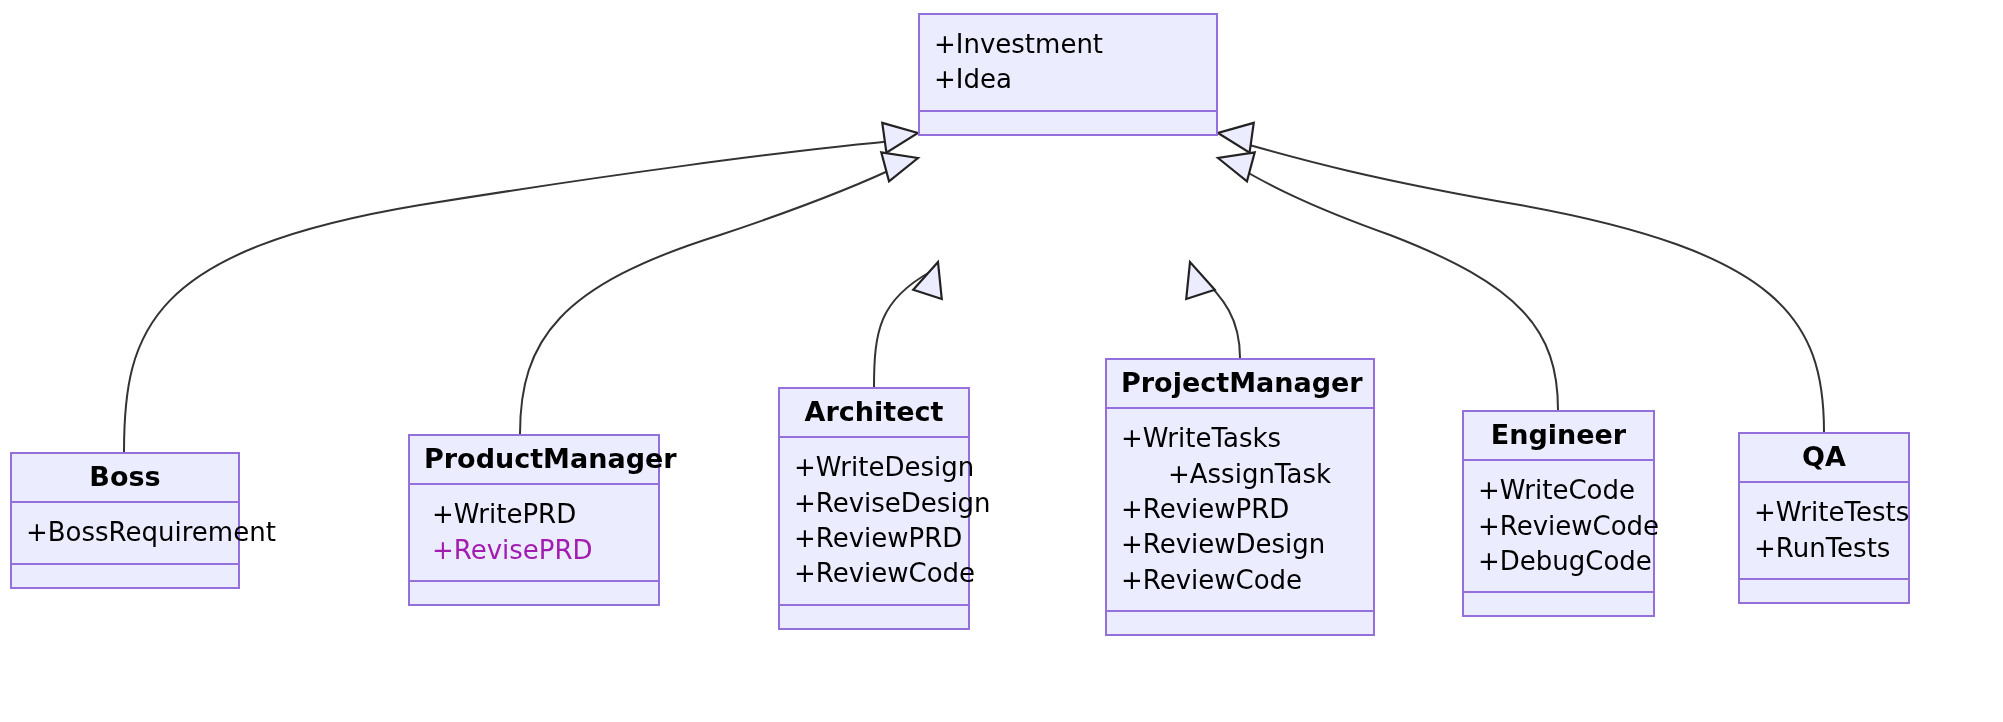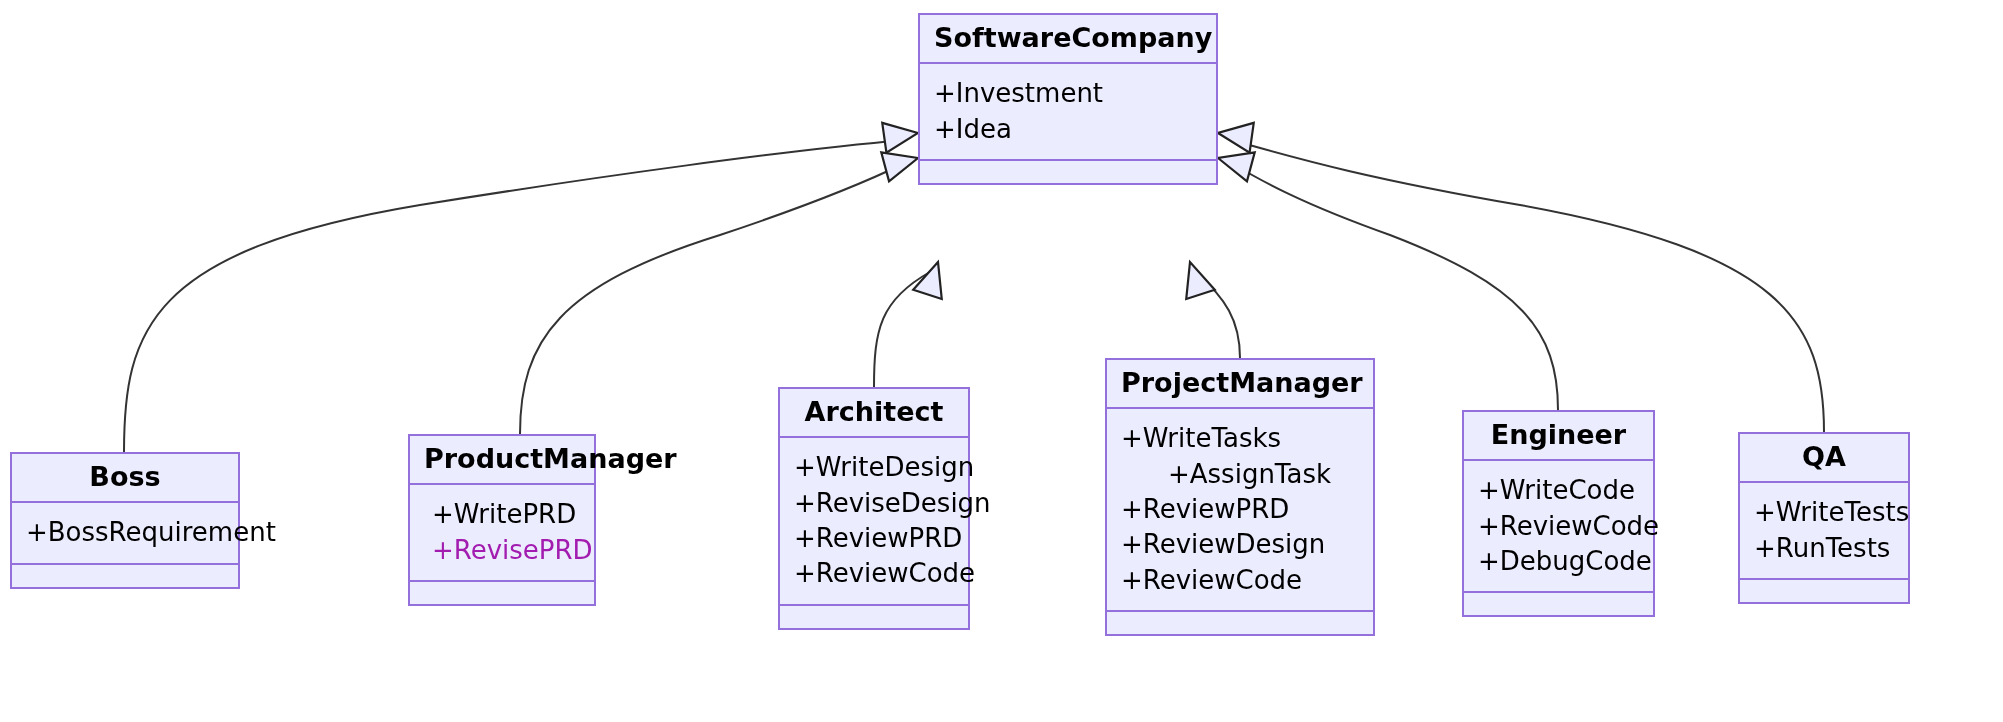--- a/index.html
+++ b/index.html
@@ -89,35 +89,34 @@
         <polygon points="0,0 -34,-15 -34,15" fill="#ECECFF" stroke="#222222" stroke-width="2.2" stroke-linejoin="miter"></polygon>
       </g>
       <g transform="translate(1218,158) rotate(195)">
         <polygon points="0,0 -34,-15 -34,15" fill="#ECECFF" stroke="#222222" stroke-width="2.2" stroke-linejoin="miter"></polygon>
       </g>
       <g transform="translate(1218,133) rotate(188)">
         <polygon points="0,0 -34,-15 -34,15" fill="#ECECFF" stroke="#222222" stroke-width="2.2" stroke-linejoin="miter"></polygon>
       </g>
     </svg>
 <div class="uml-class" style="left: 918px; top: 13px; width: 300px; background: rgb(236, 236, 255); border-color: rgb(147, 112, 219);">
-      <div class="class-title" style="border-bottom-color: rgb(147, 112, 219); color: rgb(0, 0, 0);">SoftwareCompany</div>
       <div class="class-members" style="border-bottom-color: rgb(147, 112, 219);">
         <div class="member-row" style="color: rgb(0, 0, 0);">+Investment</div>
         <div class="member-row" style="color: rgb(0, 0, 0);">+Idea</div>
       </div>
       <div class="class-methods" style="height: 22px;"></div>
     </div>
     <div class="uml-class" style="left: 10px; top: 452px; width: 230px; background: rgb(236, 236, 255); border-color: rgb(147, 112, 219);">
       <div class="class-title" style="border-bottom-color: rgb(147, 112, 219); color: rgb(0, 0, 0);">Boss</div>
       <div class="class-members" style="border-bottom-color: rgb(147, 112, 219);">
         <div class="member-row" style="color: rgb(0, 0, 0);">+BossRequirement</div>
       </div>
       <div class="class-methods" style="height: 22px;"></div>
     </div>
-    <div class="uml-class" style="left: 408px; top: 434px; width: 188px; background: rgb(236, 236, 255); border-color: rgb(147, 112, 219);">
+    <div class="uml-class" style="left: 408px; top: 434px; width: 252px; background: rgb(236, 236, 255); border-color: rgb(147, 112, 219);">
       <div class="class-title" style="border-bottom-color: rgb(147, 112, 219); color: rgb(0, 0, 0);">ProductManager</div>
       <div class="class-members" style="border-bottom-color: rgb(147, 112, 219); padding-left: 22px;">
         <div class="member-row" style="color: rgb(0, 0, 0);">+WritePRD</div>
         <div class="member-row" style="color: #a21caf;">+RevisePRD</div>
       </div>
       <div class="class-methods" style="height: 22px;"></div>
     </div>
     <div class="uml-class" style="left: 778px; top: 387px; width: 192px; background: rgb(236, 236, 255); border-color: rgb(147, 112, 219);">
       <div class="class-title" style="border-bottom-color: rgb(147, 112, 219); color: rgb(0, 0, 0);">Architect</div>
       <div class="class-members" style="border-bottom-color: rgb(147, 112, 219);">

